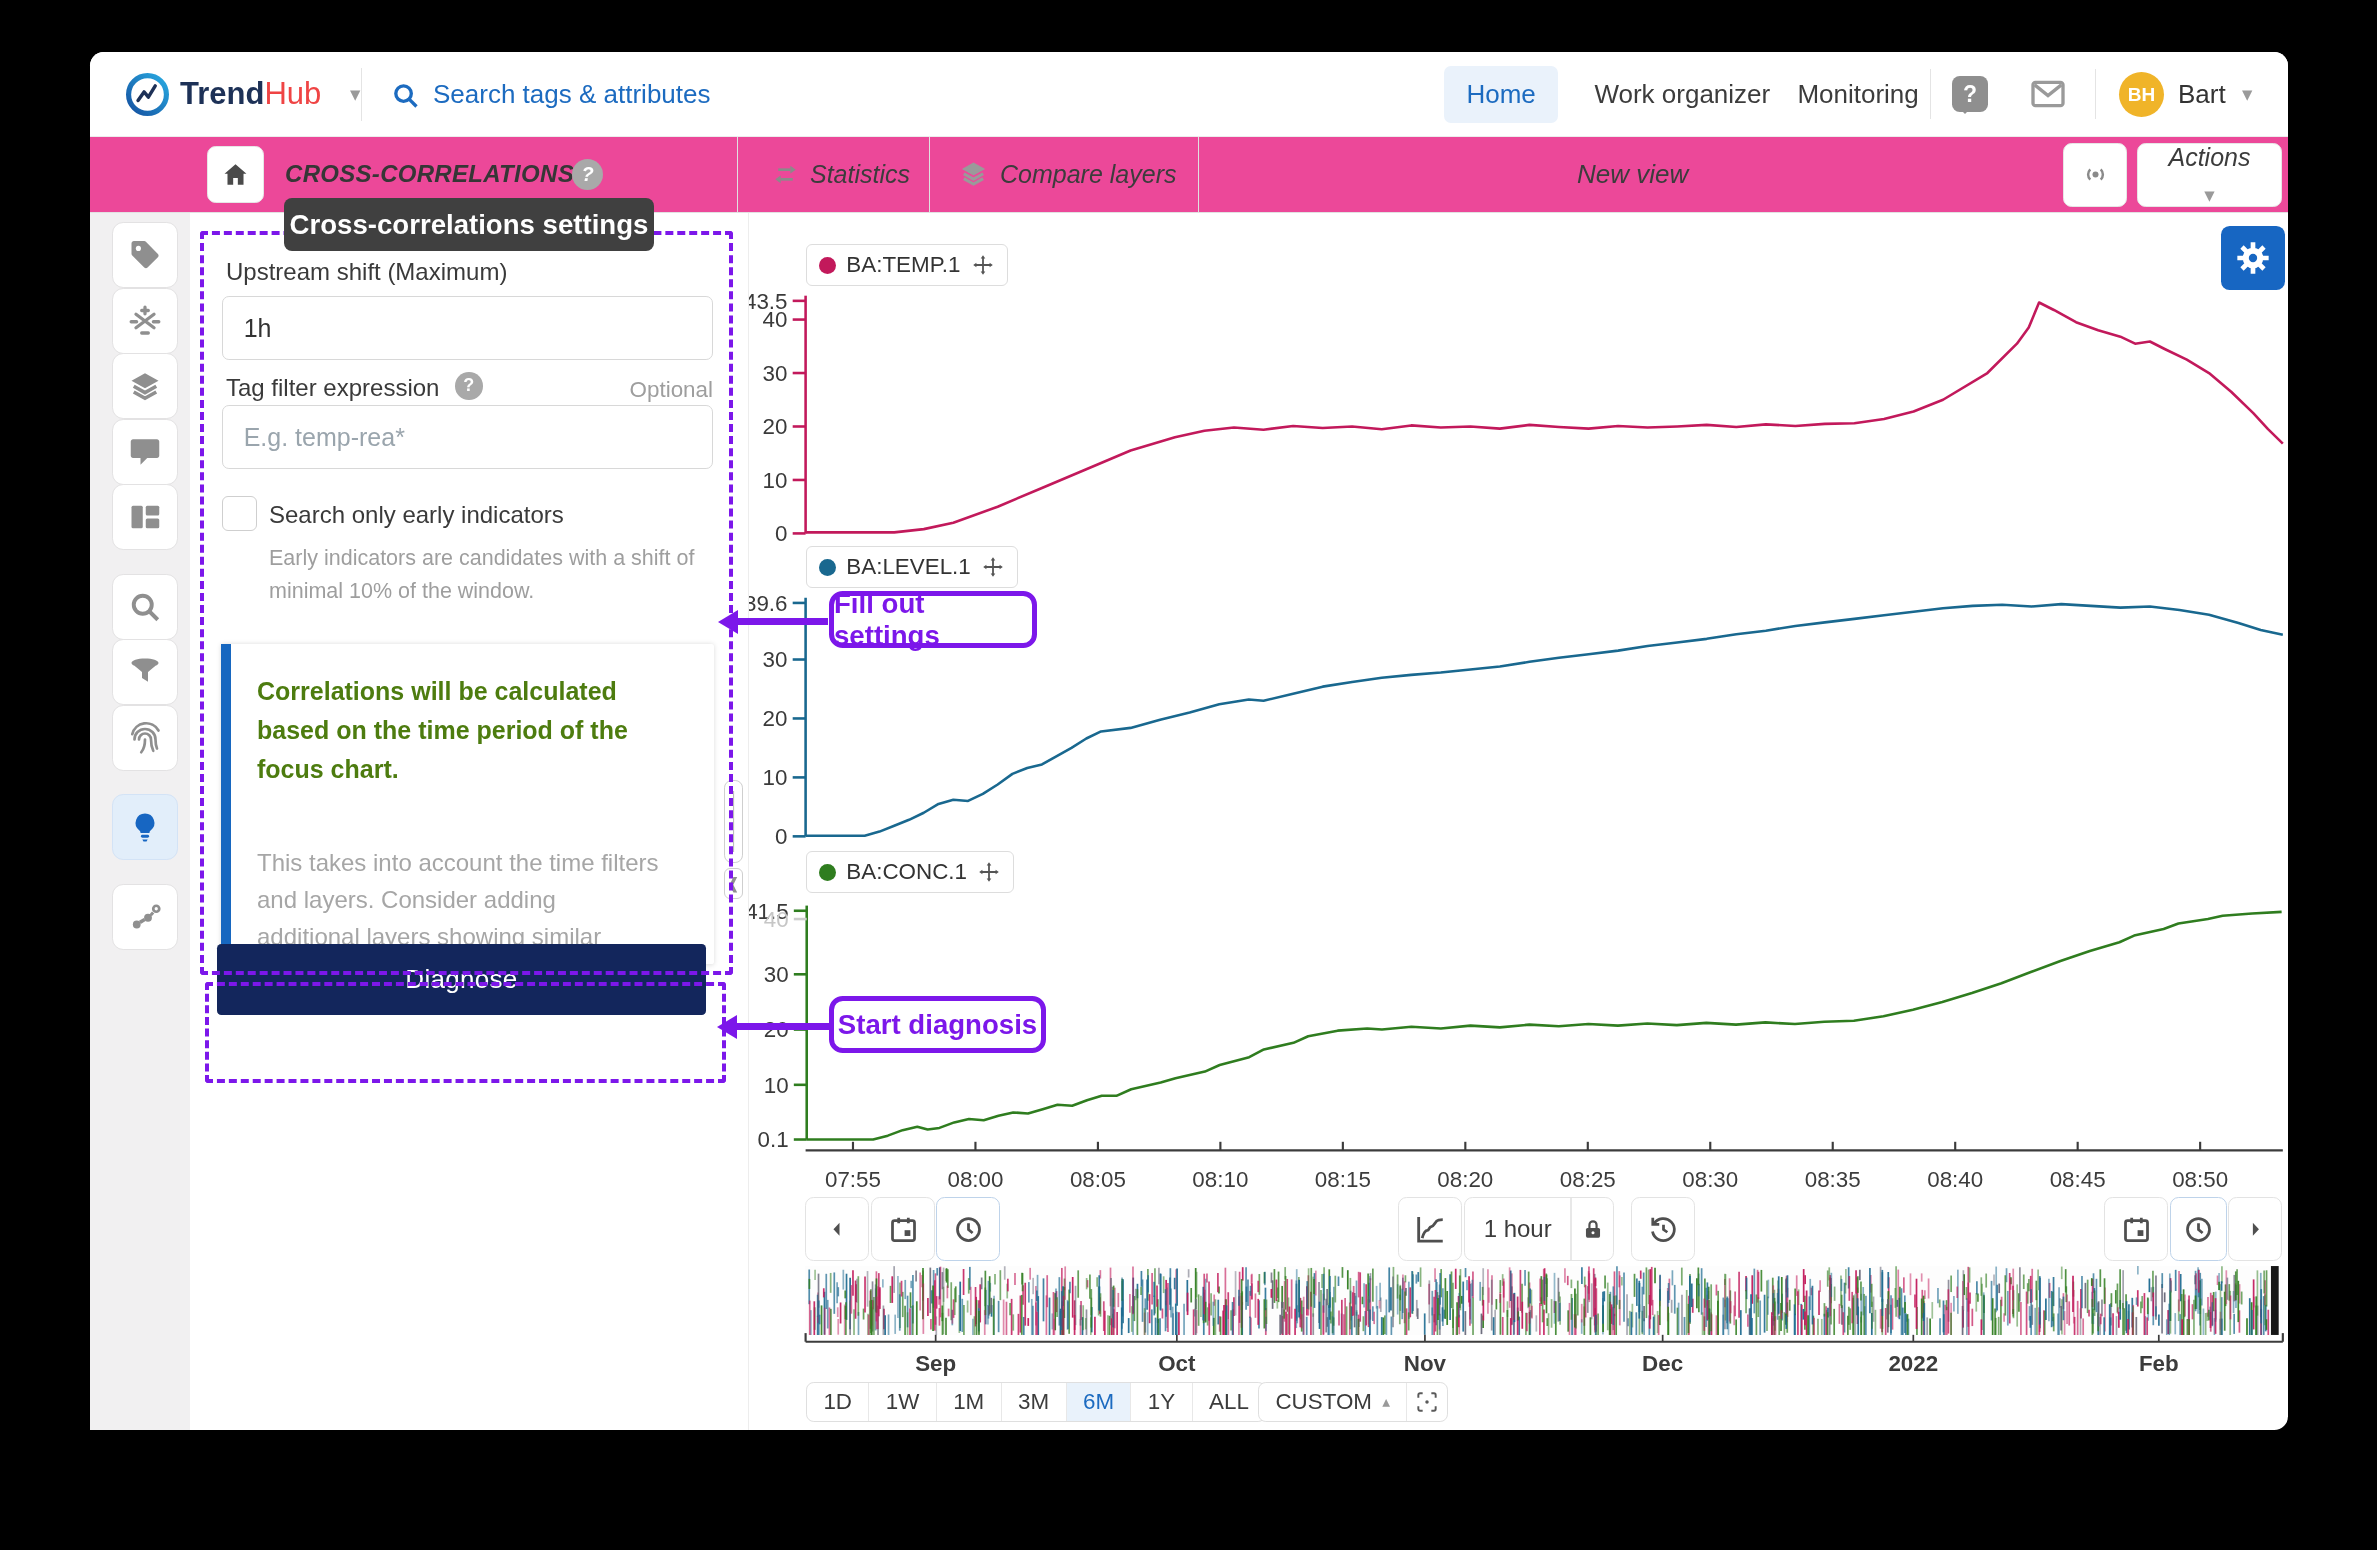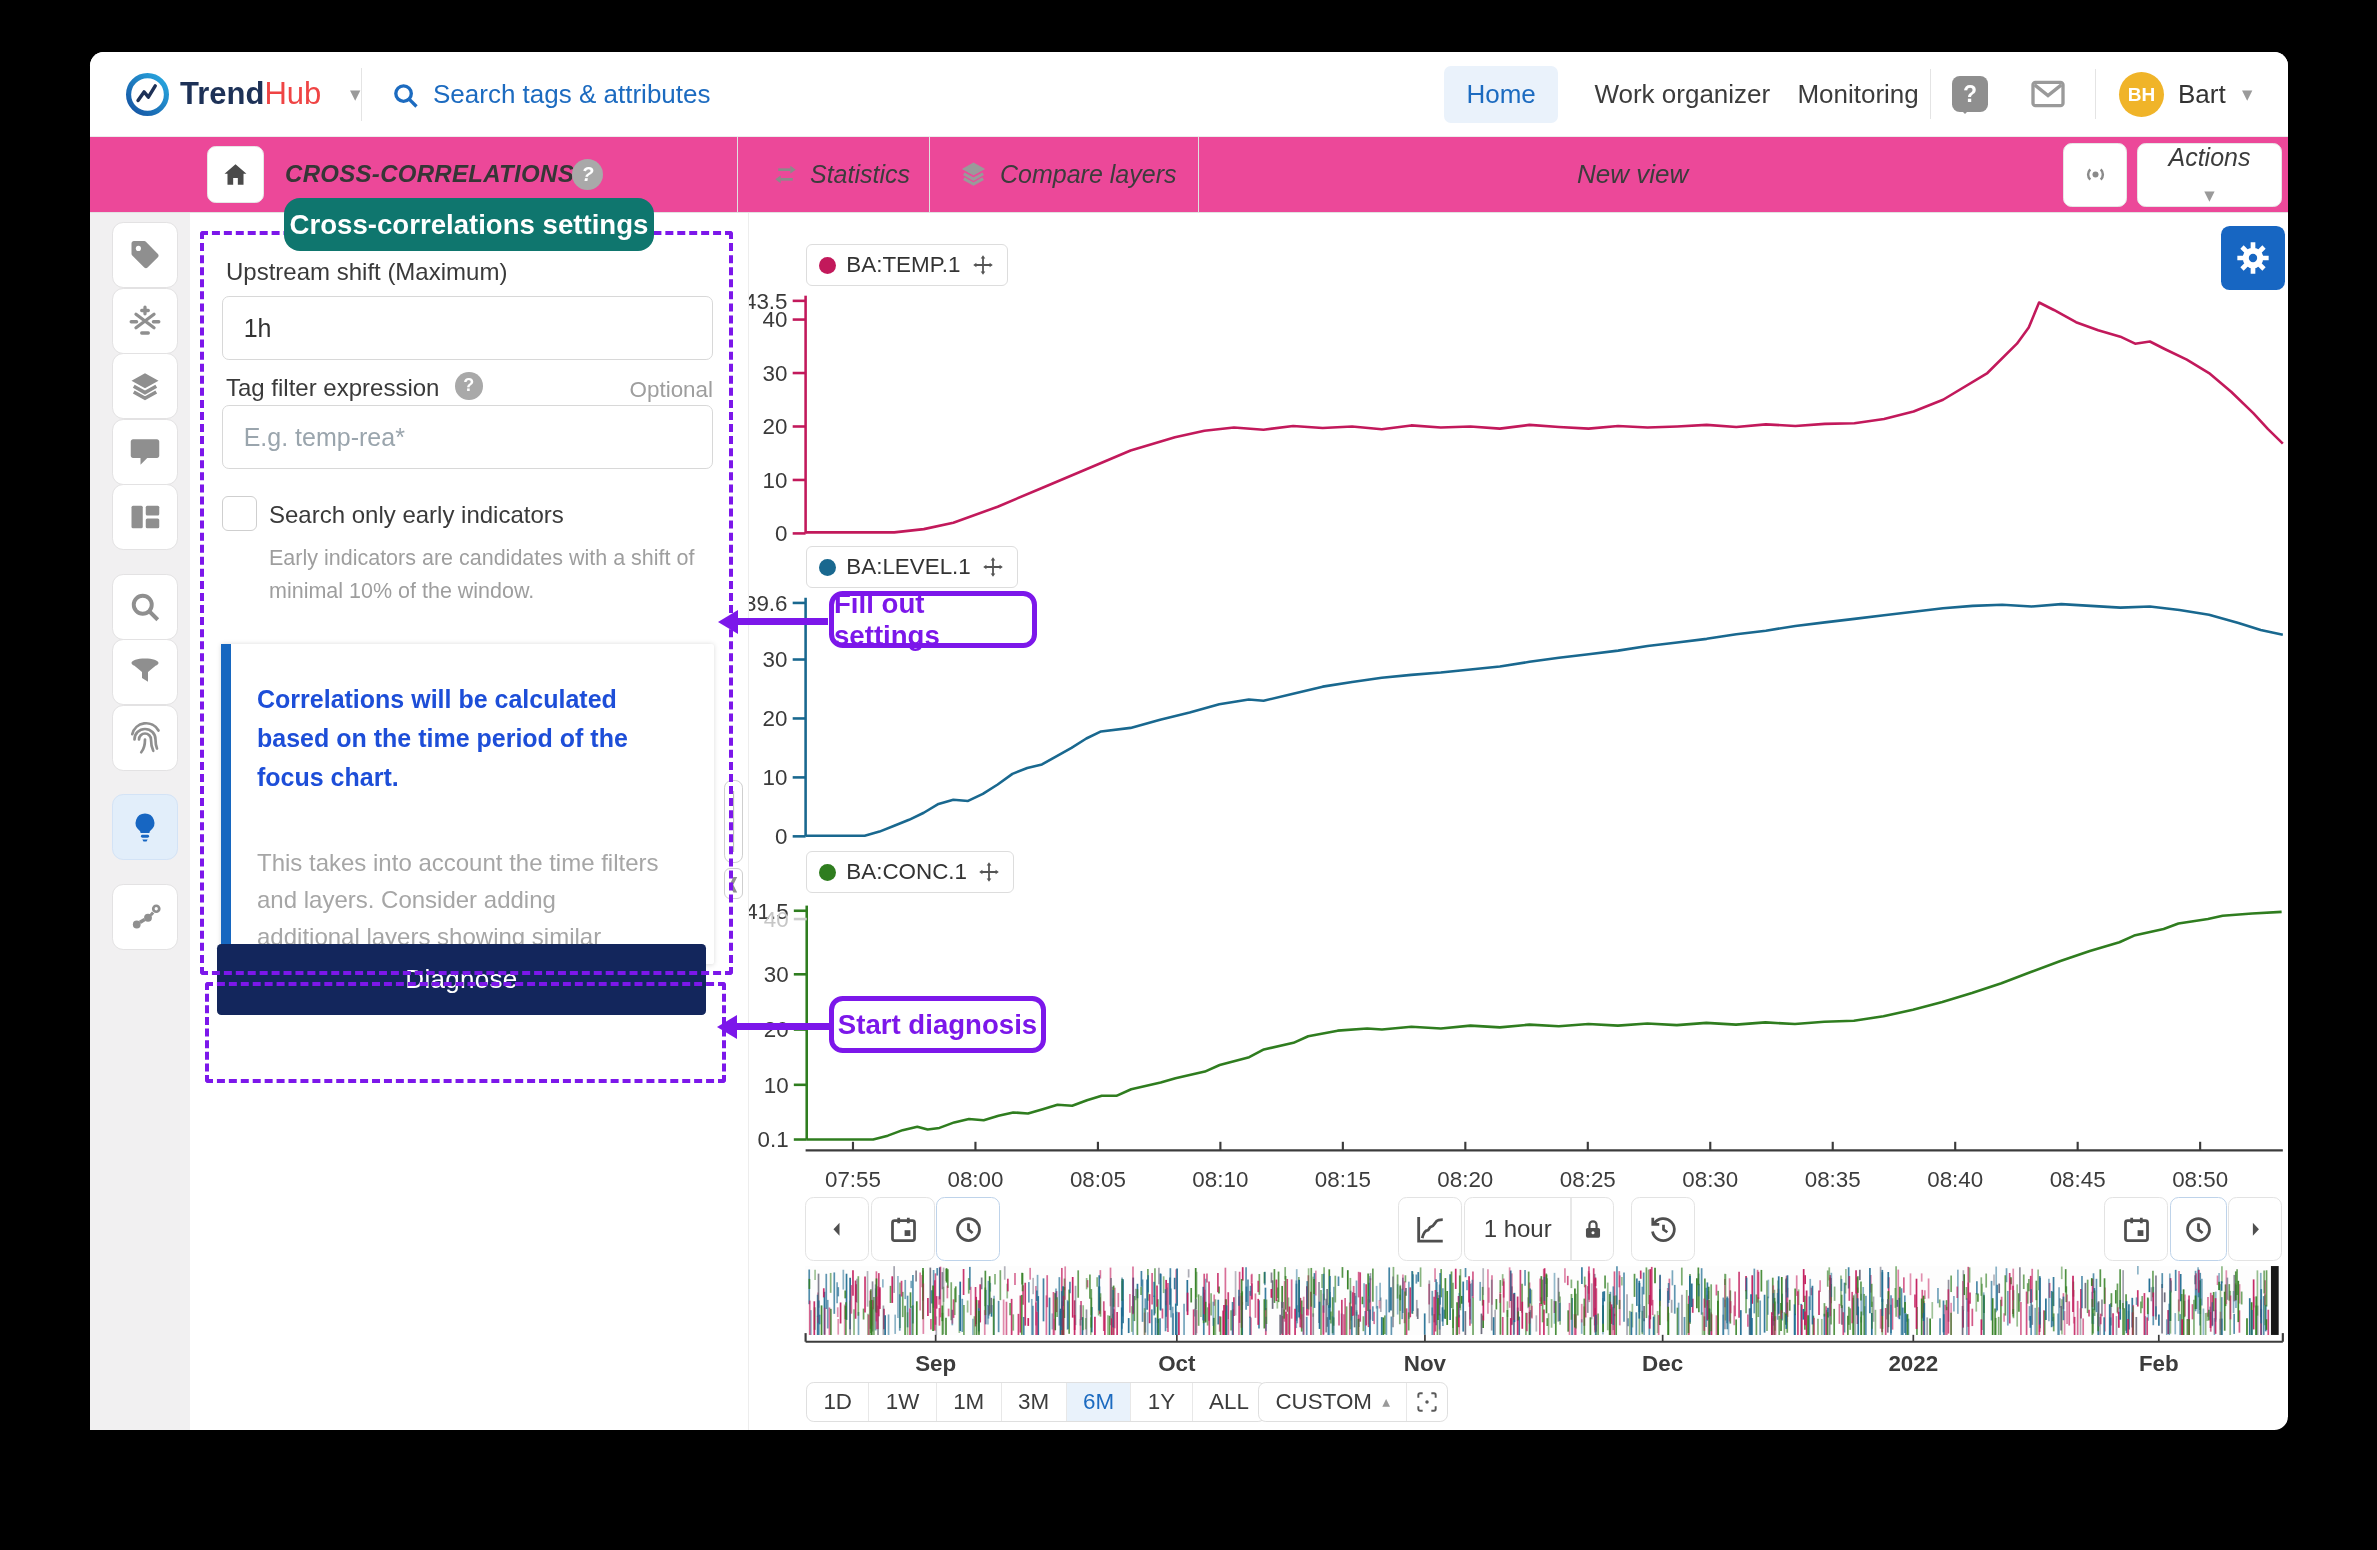--- a/index.html
+++ b/index.html
@@ -37,21 +37,21 @@
   .lbl{font-size:24px;color:#3a3a3a;}
   .inputbox{background:#fff;border:1.7px solid #d8d8d8;border-radius:6.9px;font-size:25px;color:#333;padding:0 20.7px;font-family:"Liberation Sans",sans-serif;outline:none;}
   .inputbox::placeholder{color:#9aa5ad;}
   .muted{color:#9e9e9e;}
   .cb{width:33px;height:33px;border:1.7px solid #cfcfcf;border-radius:6px;background:#fff;}
   .sectionhdr{font-size:22.4px;font-weight:700;color:#3d3d3d;letter-spacing:0.5px;}
   .infocard{background:#fff;box-shadow:0 0.9px 5.2px rgba(0,0,0,.14);border-radius:2.6px;}
   .bluebar{background:#1767c0;}
   .diagnose{background:#13265c;color:#fff;font-size:26px;border-radius:4.3px;display:flex;align-items:center;justify-content:center;letter-spacing:0.3px;}
   
-  .annot-badge{background:#0f766e;color:#fff;font-weight:700;font-size:27.6px;border-radius:16px;display:flex;align-items:center;justify-content:center;z-index:60;}
+  .annot-badge{background:#404040;color:#fff;font-weight:700;font-size:27.6px;border-radius:8px;display:flex;align-items:center;justify-content:center;z-index:60;}
   .dashbox{border:4.3px dashed #7c17ea;border-radius:3.4px;z-index:55;pointer-events:none;}
   .callout{background:#fff;border:5.2px solid #7c17ea;color:#7c17ea;font-weight:700;font-size:27.6px;border-radius:13.8px;display:flex;align-items:center;justify-content:center;z-index:60;}
   .arrowline{height:6.9px;background:#7c17ea;z-index:60;}
   .arrowhead{width:0;height:0;border-top:12px solid transparent;border-bottom:12px solid transparent;border-right:20.7px solid #7c17ea;z-index:60;}
   
   .legendchip{background:#fff;border:0.9px solid #ddd;border-radius:6px;height:40px;display:inline-flex;align-items:center;gap:10.3px;padding:0 12px;z-index:22;}
   .legendchip .dot{width:17px;height:17px;border-radius:50%;}
   .legendchip .nm{font-size:22.4px;color:#333;}
   .gearbtn{width:64px;height:64px;background:#1766c2;border-radius:8.6px;display:flex;align-items:center;justify-content:center;color:#fff;z-index:22;}
   .tbtn{background:#fff;border:1.7px solid #e3e3e3;border-radius:8.6px;display:flex;align-items:center;justify-content:center;color:#4f4f4f;z-index:5;}
@@ -272,21 +272,21 @@
   <input class="abs inputbox" style="left: 222px; top: 405px; width: 448px; height: 62px; z-index: 12;" placeholder="E.g. temp-rea*">
   <div class="abs cb" style="left:222px;top:496px;z-index:12;"></div>
   <div class="abs lbl" style="left:269px;top:501px;z-index:12;">Search only early indicators</div>
   <div class="abs muted" style="left:269px;top:546px;font-size:21.5px;white-space:nowrap;z-index:12;">Early indicators are candidates with a shift of</div>
   <div class="abs muted" style="left:269px;top:579px;font-size:21.5px;z-index:12;">minimal 10% of the window.</div>
   <div class="abs sectionhdr" style="left:222px;top:660px;z-index:12;">PERIOD FOR ANALYSIS</div>
   <div class="abs" style="left:484px;top:672px;width:229px;height:1.7px;background:#ddd;z-index:12;"></div>
 
   <div class="abs infocard" style="left:221px;top:644px;width:493px;height:320px;z-index:13;">
     <div class="abs bluebar" style="left:0;top:0;width:9.5px;height:320px;"></div>
-    <div class="abs" style="left:36px;top:36px;width:398px;font-size:25px;font-weight:700;color:#1d4ed8;line-height:39px;">Correlations will be calculated based on the time period of the focus chart.</div>
+    <div class="abs" style="left:36px;top:28px;width:398px;font-size:25px;font-weight:700;color:#4d7c0f;line-height:39px;">Correlations will be calculated based on the time period of the focus chart.</div>
     <div class="abs" style="left:36px;top:200px;width:407px;font-size:24px;color:#a6a6a6;line-height:37px;">This takes into account the time filters and layers. Consider adding additional layers showing similar events to improve your results.</div>
   </div>
 
   <div class="abs diagnose" style="left:217px;top:944px;width:489px;height:71px;z-index:13;">Diagnose</div>
 
   <div class="abs handlepill" style="left:724px;top:780px;width:17px;height:81px;"></div>
   <div class="abs" style="left:724px;top:868px;width:17px;height:29px;background:#fff;border:1.7px solid #cfcfcf;border-radius:6px;color:#8f8f8f;font-size:15.5px;display:flex;align-items:center;justify-content:center;z-index:23;">❰</div>
 
   <div class="abs gearbtn" style="left:2221px;top:226px;">
       <span class="icn" style="width:40px;height:40px;">

